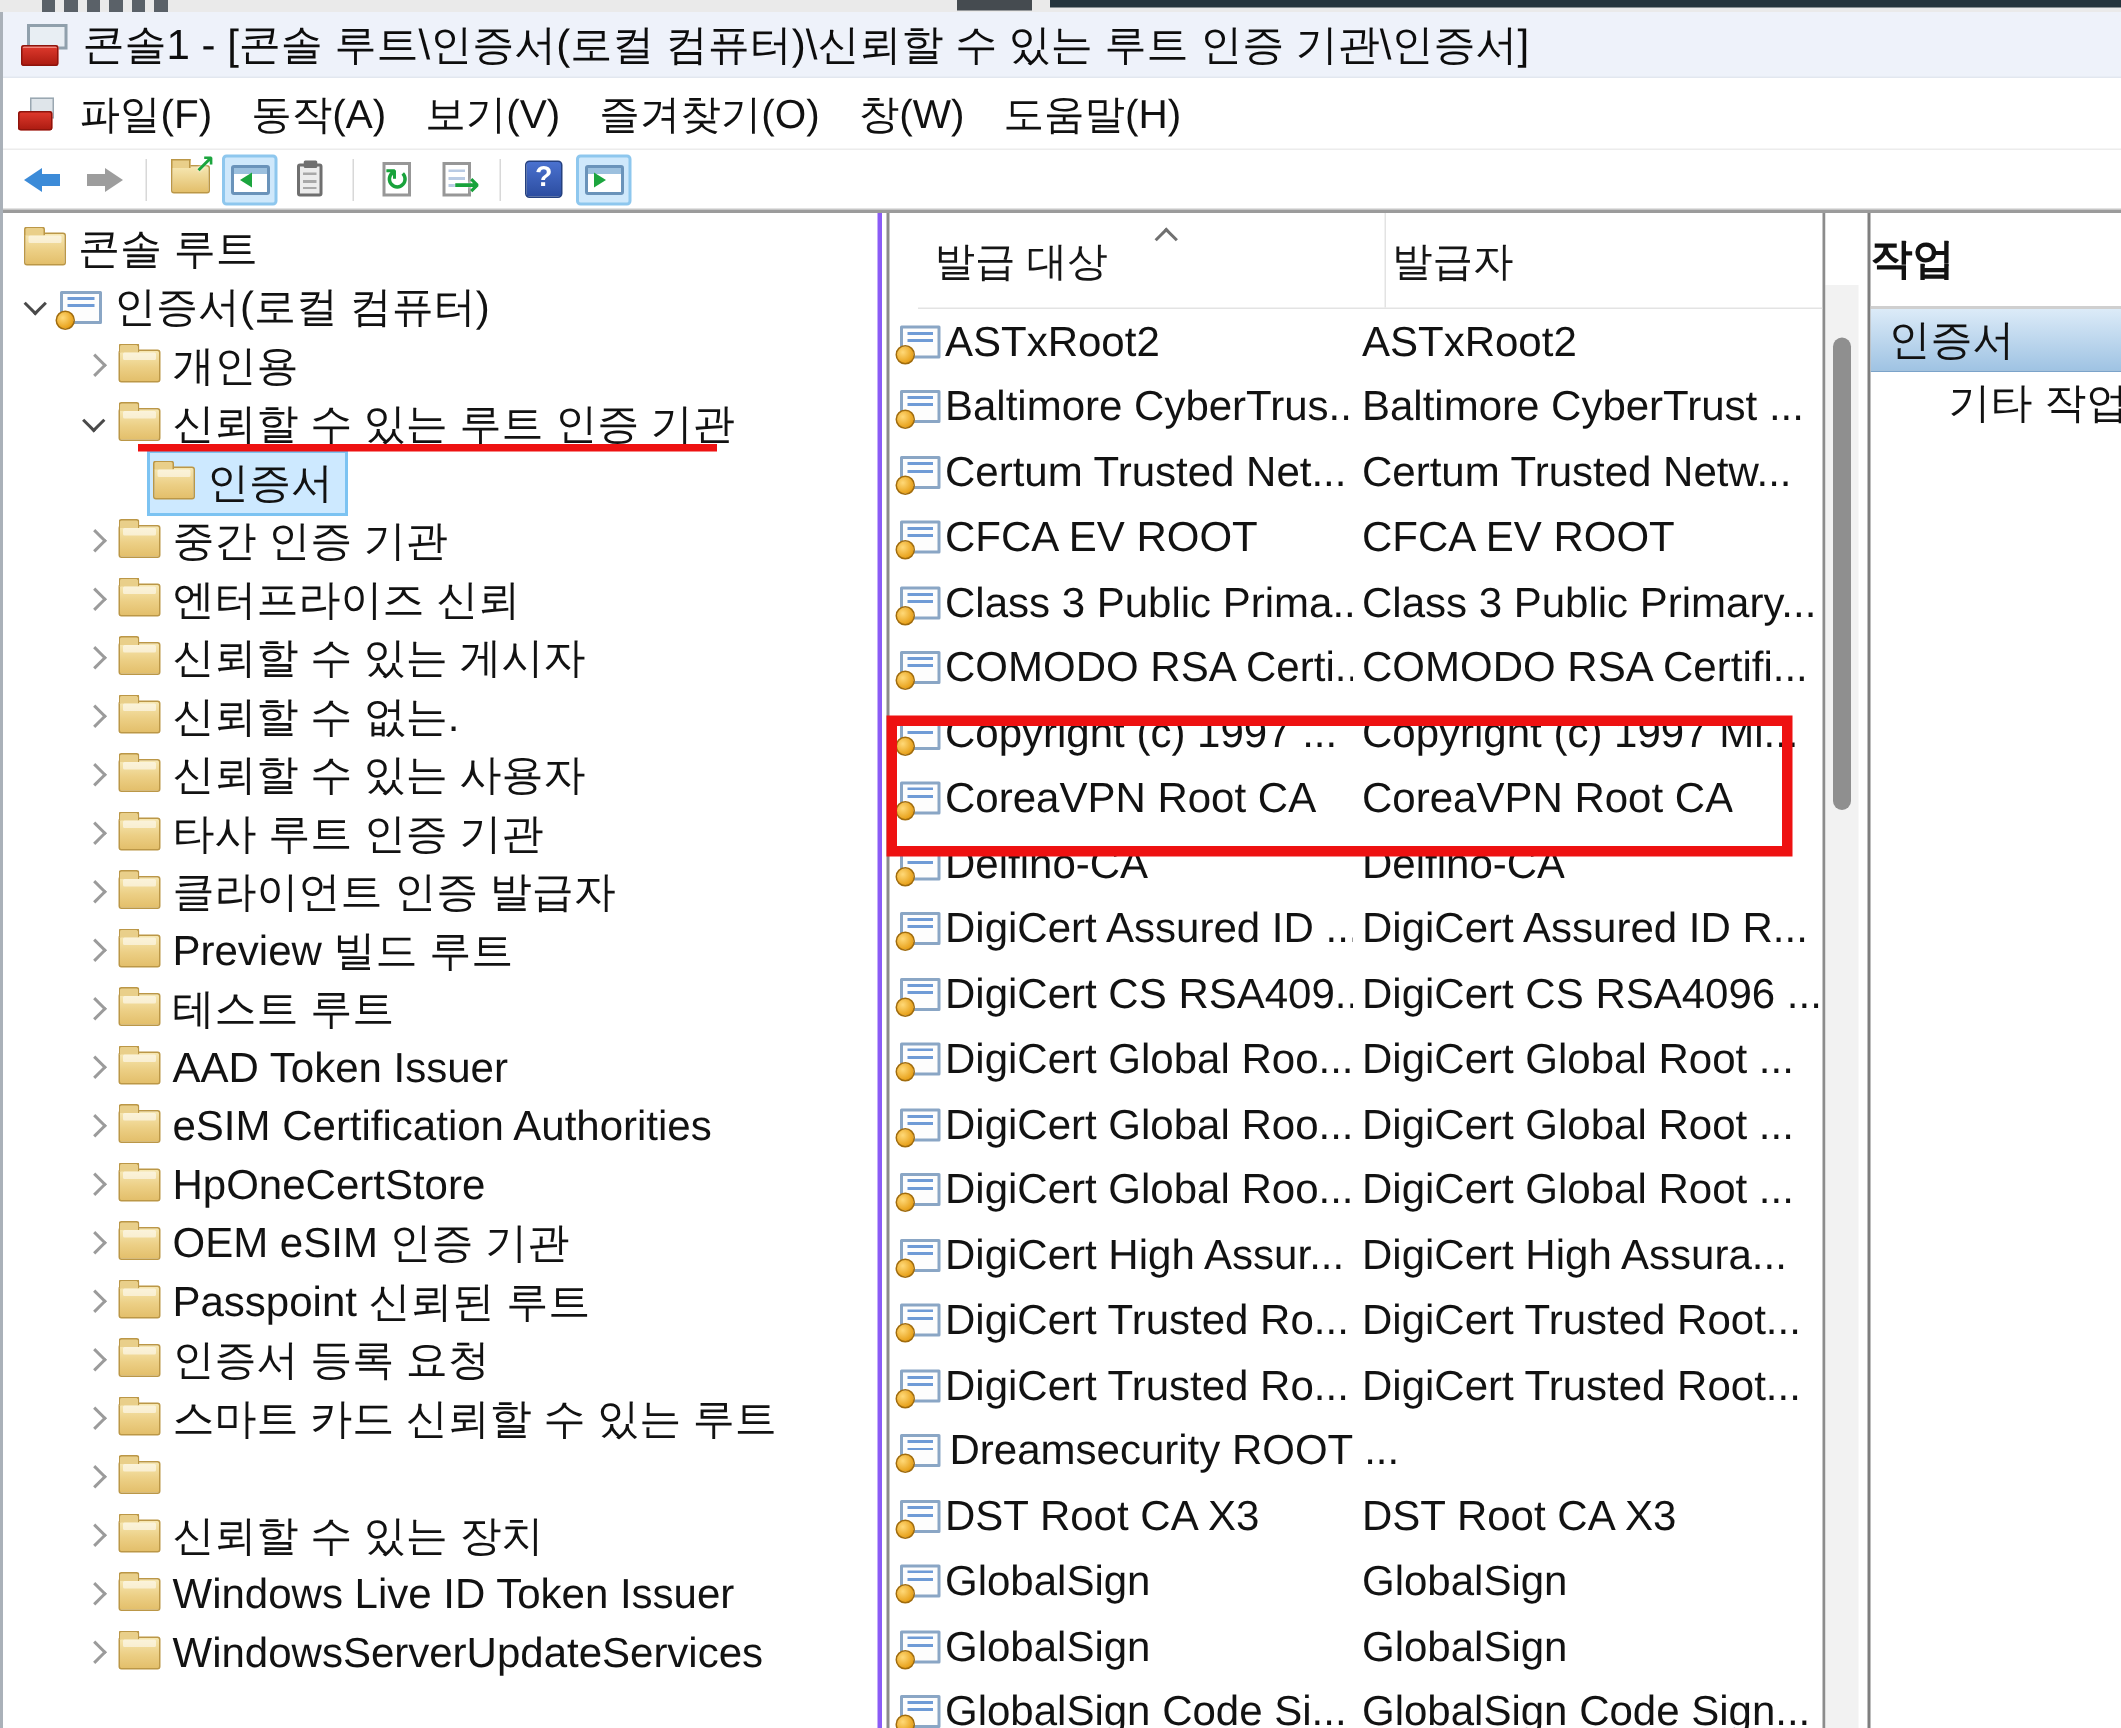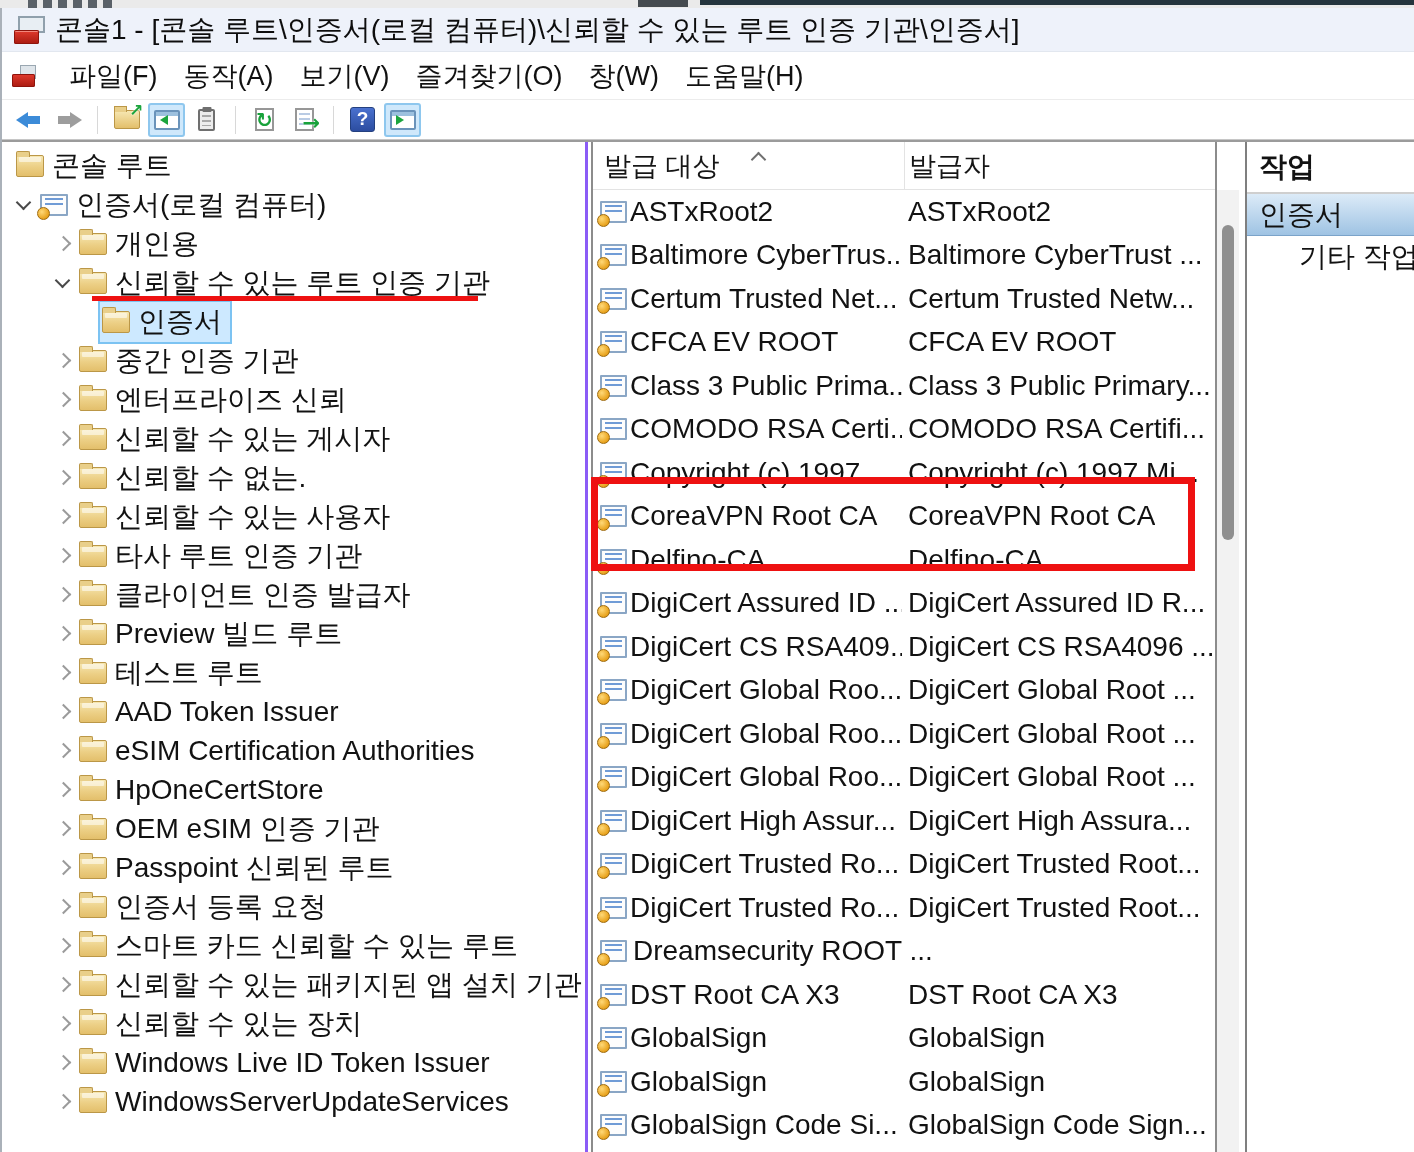--- a/index.html
+++ b/index.html
@@ -21,21 +21,21 @@
               display:flex; align-items:center; gap:11px; padding-left:12px;
               font-size:28px; color:#0d0d0d; white-space:nowrap; }
   .mmc-icon { position:relative; width:30px; height:28px; flex:none; }
   .mmc-icon::before { content:""; position:absolute; top:0; left:4px; width:23px; height:13px;
                       background:#e8eef3; border:2px solid #90a0ac; }
   .mmc-icon::after { content:""; position:absolute; bottom:0; left:0; width:25px; height:14px;
                      background:linear-gradient(#e23b2e,#a91a10); border-radius:2px;
                      box-shadow:inset 0 0 0 1px #8e140c, inset 0 4px 0 -2px #f2877c; }
 
   .menubar { height:48px; background:#fff; border-bottom:1px solid #ececec;
-             display:flex; align-items:center; gap:16px; padding-left:10px; font-size:27px; color:#111; }
+             display:flex; align-items:center; gap:0; padding-left:10px; font-size:27px; color:#111; }
   .menu-file-icon { position:relative; width:26px; height:22px; flex:none; margin-right:2px; }
   .menu-file-icon::before { content:""; position:absolute; top:0; right:2px; width:14px; height:12px;
                             background:#dfe5ea; border:1px solid #9aa7b1; }
   .menu-file-icon::after { content:""; position:absolute; bottom:0; left:0; width:23px; height:13px;
                            background:linear-gradient(#e23b2e,#a91a10); border-radius:2px;
                            box-shadow:inset 0 0 0 1px #8e140c; }
   .menu-item { padding:4px 13px; }
 
   .toolbar { height:40px; background:#fff; border-bottom:1px solid #c6c6c6;
              display:flex; align-items:center; gap:3px; padding-left:8px; }
@@ -116,22 +116,22 @@
   .icon-cert { position:relative; background:#fdfdfd; border:2px solid #8aa6c5; border-radius:1px; }
   .icon-cert::before { content:""; position:absolute; left:3px; top:2px; right:3px; height:9px;
       background:repeating-linear-gradient(180deg,#6f9bd6 0 2px,rgba(0,0,0,0) 2px 5px); }
   .icon-cert::after { content:""; position:absolute; left:-5px; bottom:-6px; width:11px; height:11px;
       border-radius:50%; background:radial-gradient(circle at 35% 35%,#ffd978,#e8a21c 70%,#b97b10);
       border:1px solid #a06c0e; }
 
   
   .list-pane { width:626px; flex:none; border-left:2px solid #8c8c8c; border-right:2px solid #8c8c8c;
                background:#fff; overflow:hidden; }
-  .list-header { height:48px; border-bottom:1px solid #e3e3e3; display:flex; position:relative;
-                 font-size:27px; color:#161616; }
+  .list-header { height:64px; border-bottom:1px solid #e3e3e3; display:flex; position:relative;
+                 font-size:27px; color:#161616;margin-left:19px; }
   .lh-col1 { width:312px; flex:none; padding-left:11px; display:flex; align-items:center;
              border-right:1px solid #e3e3e3; }
   .lh-col2 { flex:1; padding-left:4px; display:flex; align-items:center; }
   .sort-caret { position:absolute; left:160px; top:12px; width:11px; height:11px;
                 border-left:2px solid #707070; border-top:2px solid #707070; transform:rotate(45deg); }
   .list-row { height:43.5px; display:flex; align-items:center; font-size:28px; color:#121212; white-space:nowrap; }
   .lr-icon { margin-left:7px; width:27px; height:22px; flex:none; }
   .lr-c1 { width:272px; margin-left:3px; overflow:hidden; flex:none; }
   .lr-c2 { margin-left:6px; overflow:hidden; }
 
@@ -139,21 +139,21 @@
   .scroll-col { width:22px; flex:none; display:flex; flex-direction:column; }
   .scroll-top { height:48px; background:#fff; }
   .scroll-track { flex:1; background:#f2f2f2; position:relative; }
   .scroll-thumb { position:absolute; left:5px; top:35px; width:12px; height:315px;
                   background:#8f8f8f; border-radius:6px; }
   .gap2 { width:6px; flex:none; background:#fff; }
 
   
   .actions-pane { flex:1; border-left:2px solid #7f7f7f; background:#fff; font-size:28px; color:#121212;
                   overflow:hidden; }
-  .actions-title { height:52px; display:flex; align-items:center; padding-left:12px; font-weight:bold;
+  .actions-title { height:64px; display:flex; align-items:center; font-weight:bold;
                    border-bottom:2px solid #cfcfcf; }
   .action-selected { height:42px; display:flex; align-items:center; padding-left:12px;
                      background:linear-gradient(#dcebf8,#9fc3e3); border-bottom:1px solid #7ba3c9; }
   .action-sub { height:42px; display:flex; align-items:center; padding-left:52px; white-space:nowrap; }
 
   
   .anno-underline { position:absolute; left:92px; top:296px; width:386px; height:5px;
                     background:var(--anno,#ee1111); z-index:50; }
   .anno-box { position:absolute; left:591px; top:477px; width:604px; height:94px;
               border:7px solid var(--anno,#ee1111); z-index:50; }
@@ -368,21 +368,20 @@
             <span class="chev col"></span>
             <span class="t-wrap">
               <span class="icon-folder t-icon"></span>
               <span>스마트 카드 신뢰할 수 있는 루트</span>
             </span>
           </div>
           <div class="tree-row lvl1">
             <span class="chev col"></span>
             <span class="t-wrap">
               <span class="icon-folder t-icon"></span>
-              <span>신뢰할 수 있는 패키지된 앱 설치 기관</span>
             </span>
           </div>
           <div class="tree-row lvl1">
             <span class="chev col"></span>
             <span class="t-wrap">
               <span class="icon-folder t-icon"></span>
               <span>신뢰할 수 있는 장치</span>
             </span>
           </div>
           <div class="tree-row lvl1">

